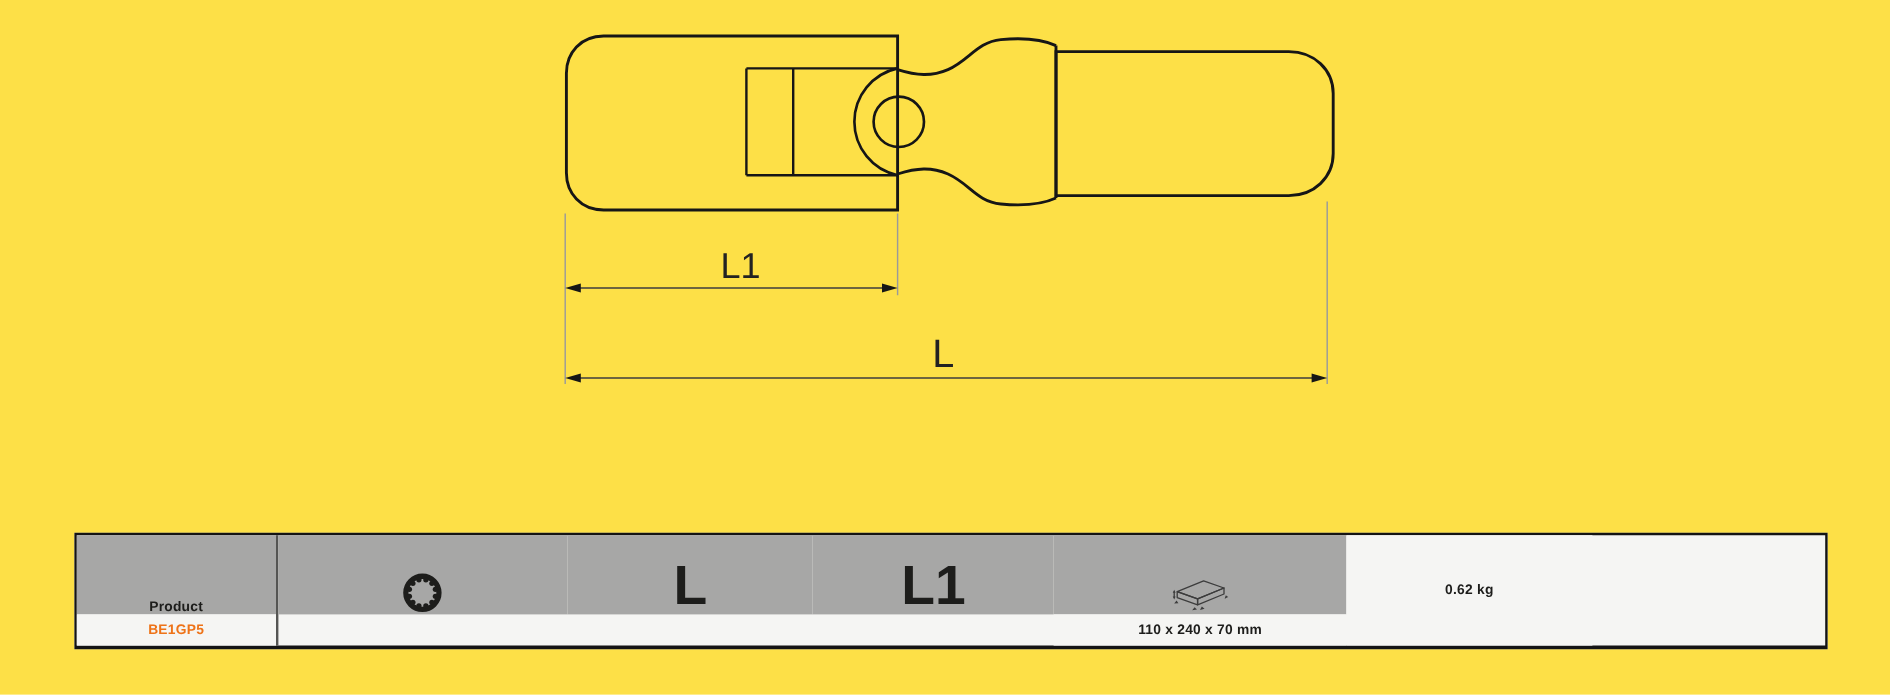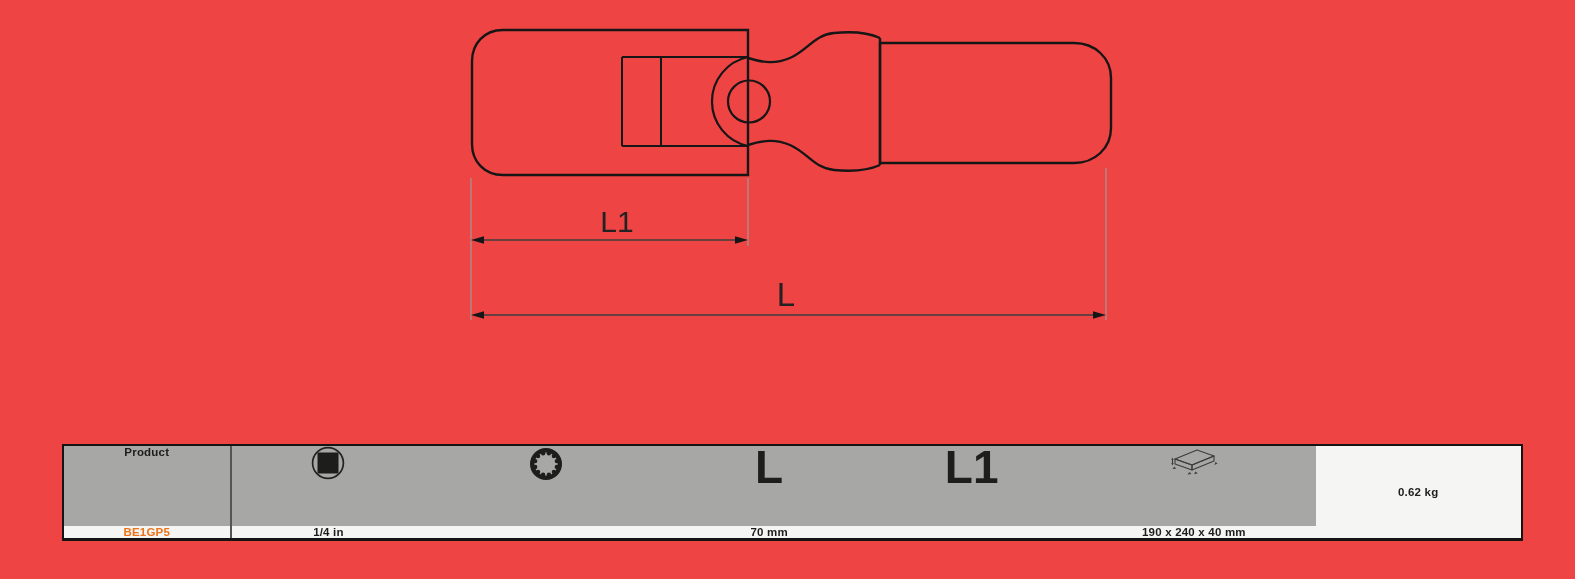--- a/index.html
+++ b/index.html
@@ -8,38 +8,38 @@
     --table-row-bg:#f5f5f3;
     --table-border:#141414;
     --line-color:#161616;
     --ext-line-color:#9a9a9a;
     --dim-line-color:#3d3d3d;
     --text-dark:#1d1d1b;
   }
   *{box-sizing:border-box;margin:0;padding:0;}
   html,body{background:#fff;}
   body{font-family:"Liberation Sans", sans-serif;}
-  .stage{position:relative;width:1575px;height:579px;background:#ef4444;overflow:hidden;}
+  .stage{position:relative;width:1575px;height:579px;background:#fde047;overflow:hidden;}
 
   
   .drawing{position:absolute;left:440px;top:8px;width:700px;height:340px;}
 
   
   .spec-table{
     position:absolute;left:62px;top:444px;width:1461px;height:97px;
     display:flex;
     border:2px solid var(--table-border);
     border-bottom-width:3px;
     background:var(--table-row-bg);
   }
   .col{display:flex;flex-direction:column;min-width:0;}
   .col-product{border-right:2px solid #555553;}
   .th{
-    height:80px;background:var(--table-header-bg);
-    display:flex;align-items:flex-start;justify-content:center;
+    height:66px;background:var(--table-header-bg);
+    display:flex;align-items:flex-end;justify-content:center;
   }
   .td{
     flex:1;background:var(--table-row-bg);
     display:flex;align-items:center;justify-content:center;
     font-size:11.5px;font-weight:bold;color:var(--text-dark);
     letter-spacing:.2px;white-space:nowrap;
   }
   .th-label{font-size:11.5px;font-weight:bold;color:var(--text-dark);letter-spacing:.2px;}
   .dim-letter{font-size:46px;font-weight:bold;color:var(--text-dark);line-height:1;transform:translateY(-2px);}
   .code{color:var(--accent-orange);cursor:pointer;}
@@ -85,29 +85,20 @@
 
     <div class="col col-product" style="width:11.5%">
       <div class="th">
         <span class="th-label">Product</span>
       </div>
       <div class="td">
         <span class="code">BE1GP5</span>
       </div>
     </div>
 
-    <div class="col" style="width:13.3%">
-      <div class="th">
-        <svg width="34" height="34" viewBox="0 0 34 34">
-          <circle cx="17" cy="17" r="15.4" stroke="#222" stroke-width="1.7" fill="none"></circle>
-          <rect x="6.5" y="6.5" width="21" height="21" rx="1" fill="#1d1d1b"></rect>
-        </svg>
-      </div>
-      <div class="td">1/4 in</div>
-    </div>
 
     <div class="col" style="width:16.6%">
       <div class="th">
         <svg width="36" height="36" viewBox="0 0 36 36">
           <circle cx="18" cy="18" r="13.8" stroke="#1d1d1b" stroke-width="4.4" fill="none"></circle>
           <g fill="#1d1d1b">
             <circle cx="28.82" cy="20.90" r="2.2"></circle>
               <circle cx="25.92" cy="25.92" r="2.2"></circle>
             <circle cx="20.90" cy="28.82" r="2.2"></circle>
               <circle cx="15.10" cy="28.82" r="2.2"></circle>
@@ -121,21 +112,20 @@
               <circle cx="28.82" cy="15.10" r="2.2"></circle>
           </g>
         </svg>
       </div>
     </div>
 
     <div class="col" style="width:14.0%">
       <div class="th">
         <span class="dim-letter">L</span>
       </div>
-      <div class="td">70 mm</div>
     </div>
 
     <div class="col" style="width:13.8%">
       <div class="th">
         <span class="dim-letter">L1</span>
       </div>
     </div>
 
     <div class="col" style="width:16.7%">
       <div class="th">
@@ -149,21 +139,21 @@
           <g fill="#3c3c3c">
             <polygon points="4.5,11.5 3.3,14 5.7,14"></polygon>
             <polygon points="4.5,19.5 3.3,17 5.7,17"></polygon>
             <polygon points="6.5,20.5 4.5,23 8,22.8"></polygon>
             <polygon points="21.5,26 19.5,28.5 23.5,28"></polygon>
             <polygon points="27.5,25.5 26,28.3 29.8,27.2"></polygon>
             <polygon points="47.5,16 46.5,19 49.5,17.5"></polygon>
           </g>
         </svg>
       </div>
-      <div class="td">190 x 240 x 40 mm</div>
+      <div class="td">110 x 240 x 70 mm</div>
     </div>
 
     <div class="col" style="width:14.1%">
       <div class="td">0.62 kg</div>
     </div>
 
   </div>
 </div>
 
 </body></html>

